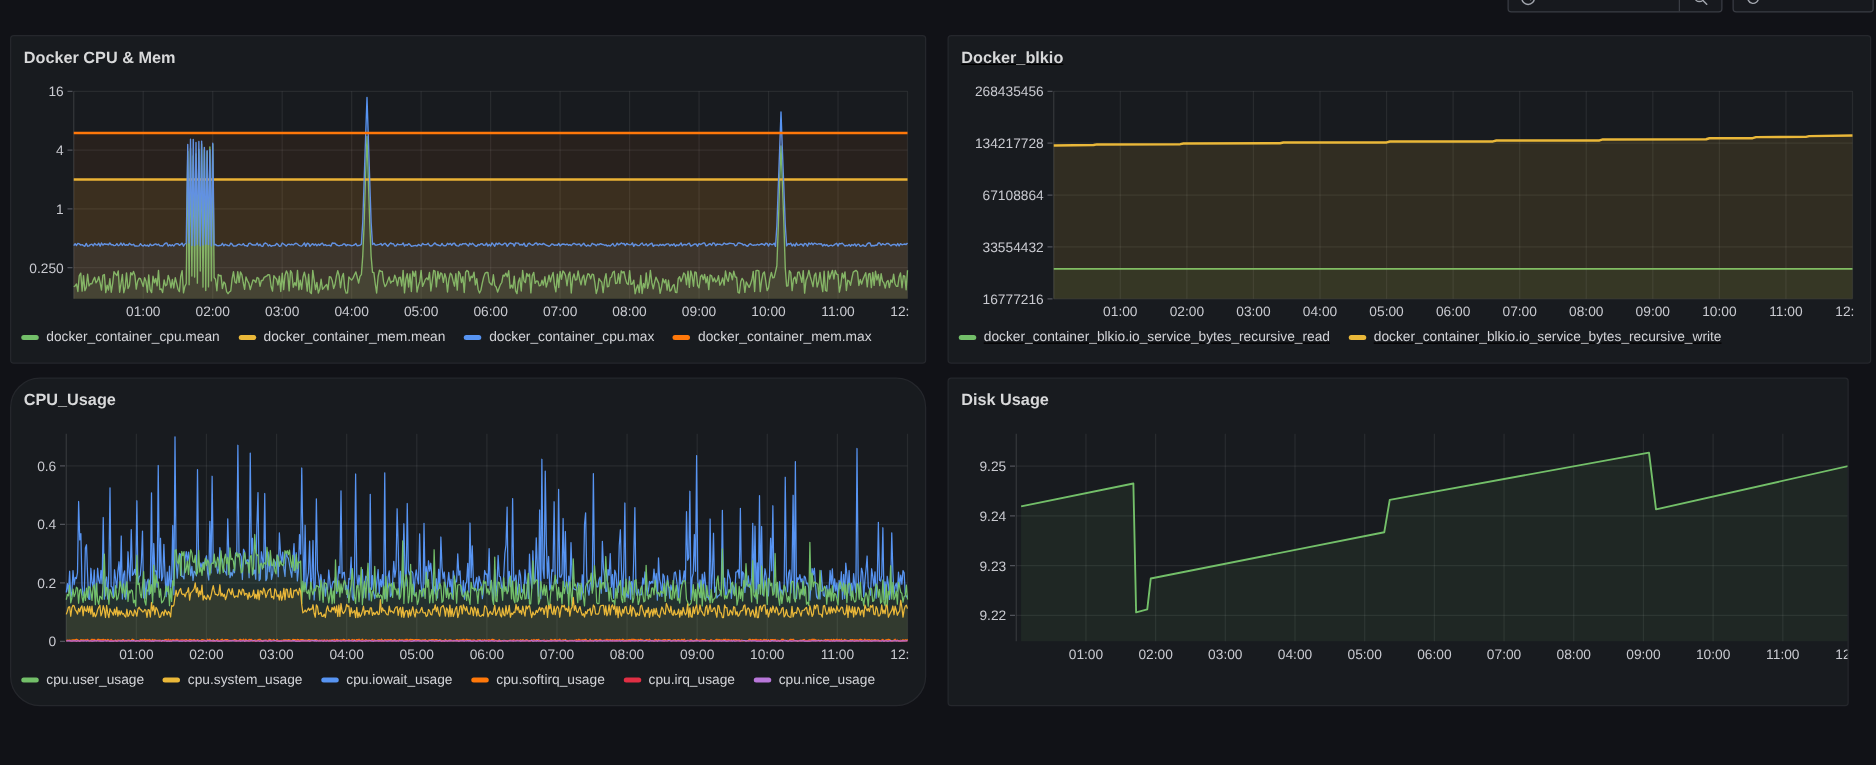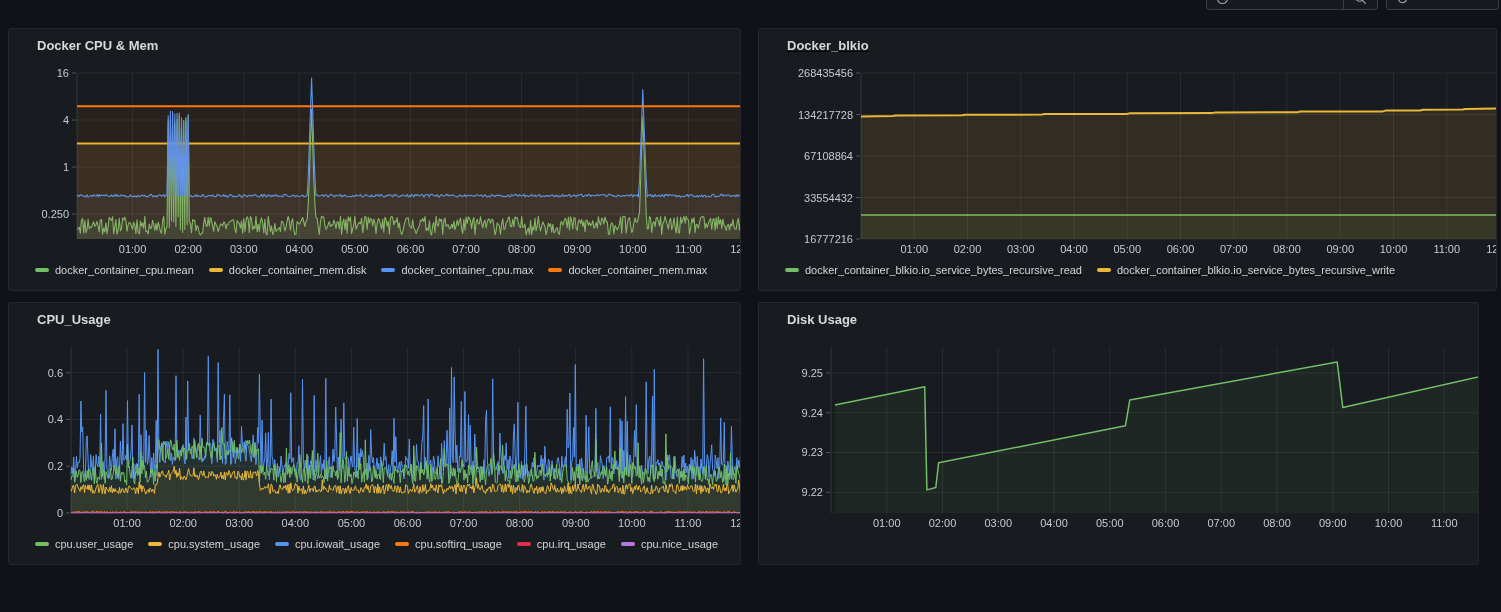--- a/index.html
+++ b/index.html
@@ -11,21 +11,21 @@
   .toolbar{position:absolute;top:-17px;left:0;width:1500px;display:flex;justify-content:flex-end;gap:8px;box-sizing:border-box;padding-right:1px;}
   .tb-group{height:27px;background:#17191e;border:1px solid #3a3d44;border-radius:3px;display:flex;align-items:stretch;color:#a2a6ae;box-sizing:border-box;}
   .tb-cell{display:flex;align-items:flex-end;padding:0 9px 4px;}
   .tb-cell.grow{flex:1;}
   .tb-sep{border-left:1px solid #3a3d44;}
   .tb-icon svg{display:block;}
   
   .panel{
     position:absolute;height:263px;box-sizing:border-box;
     background:#181b1f;border:1px solid #25272c;border-radius:3px;
-    padding:8px 26px;overflow:hidden;
+    padding:8px 8px;overflow:hidden;
   }
   .ptitle{margin:0 0 12px 2px;font-size:13px;font-weight:600;color:#d8d9da;cursor:pointer;line-height:18px;}
   .plot{height:192px;}
   .plot svg{overflow:hidden;display:block;}
   .grid{stroke:rgba(255,255,255,0.07);stroke-width:1;}
   .axisline{stroke:rgba(255,255,255,0.12);stroke-width:1;}
   .tick{stroke:#50535a;stroke-width:1;}
   .xlab,.ylab{fill:#c9cad0;font-size:11px;font-weight:500;font-family:"Liberation Sans",sans-serif;}
   .legend{display:flex;gap:15px;margin-top:5px;align-items:center;font-size:11px;color:#d2d3d7;white-space:nowrap;}
   .litem{display:flex;align-items:center;gap:6px;cursor:pointer;}
@@ -117,21 +117,21 @@
         <path d="M42.0 39.3L709.0 39.3" fill="none" stroke="#FF780A" stroke-width="2" stroke-linejoin="round"></path>
       </svg>
     </div>
   <div class="legend">
       <div class="litem">
         <span class="swatch" style="background: rgb(115, 191, 105);"></span>
         <span>docker_container_cpu.mean</span>
       </div>
       <div class="litem">
         <span class="swatch" style="background: rgb(234, 184, 57);"></span>
-        <span>docker_container_mem.disk</span>
+        <span>docker_container_mem.mean</span>
       </div>
       <div class="litem">
         <span class="swatch" style="background: rgb(87, 148, 242);"></span>
         <span>docker_container_cpu.max</span>
       </div>
       <div class="litem">
         <span class="swatch" style="background: rgb(255, 120, 10);"></span>
         <span>docker_container_mem.max</span>
       </div>
     </div>
@@ -192,21 +192,21 @@
         <span class="swatch" style="background: rgb(115, 191, 105);"></span>
         <span>docker_container_blkio.io_service_bytes_recursive_read</span>
       </div>
       <div class="litem">
         <span class="swatch" style="background: rgb(234, 184, 57);"></span>
         <span>docker_container_blkio.io_service_bytes_recursive_write</span>
       </div>
     </div>
 </section>
 
-<section class="panel" id="p2" style="left:8px;top:302px;width:733px;">
+<section class="panel" id="p2" style="left:8px;top:302px;width:733px;border-radius:24px;">
   <h2 class="ptitle">CPU_Usage</h2>
   <div class="plot">
       <svg width="711" height="192">
         <line x1="92.08333333333333" y1="6" x2="92.08333333333333" y2="172" class="grid"></line>
         <text x="92.08333333333333" y="186" class="xlab" text-anchor="middle">01:00</text>
         <line x1="148.16666666666666" y1="6" x2="148.16666666666666" y2="172" class="grid"></line>
         <text x="148.16666666666666" y="186" class="xlab" text-anchor="middle">02:00</text>
         <line x1="204.25" y1="6" x2="204.25" y2="172" class="grid"></line>
         <text x="204.25" y="186" class="xlab" text-anchor="middle">03:00</text>
         <line x1="260.3333333333333" y1="6" x2="260.3333333333333" y2="172" class="grid"></line>

